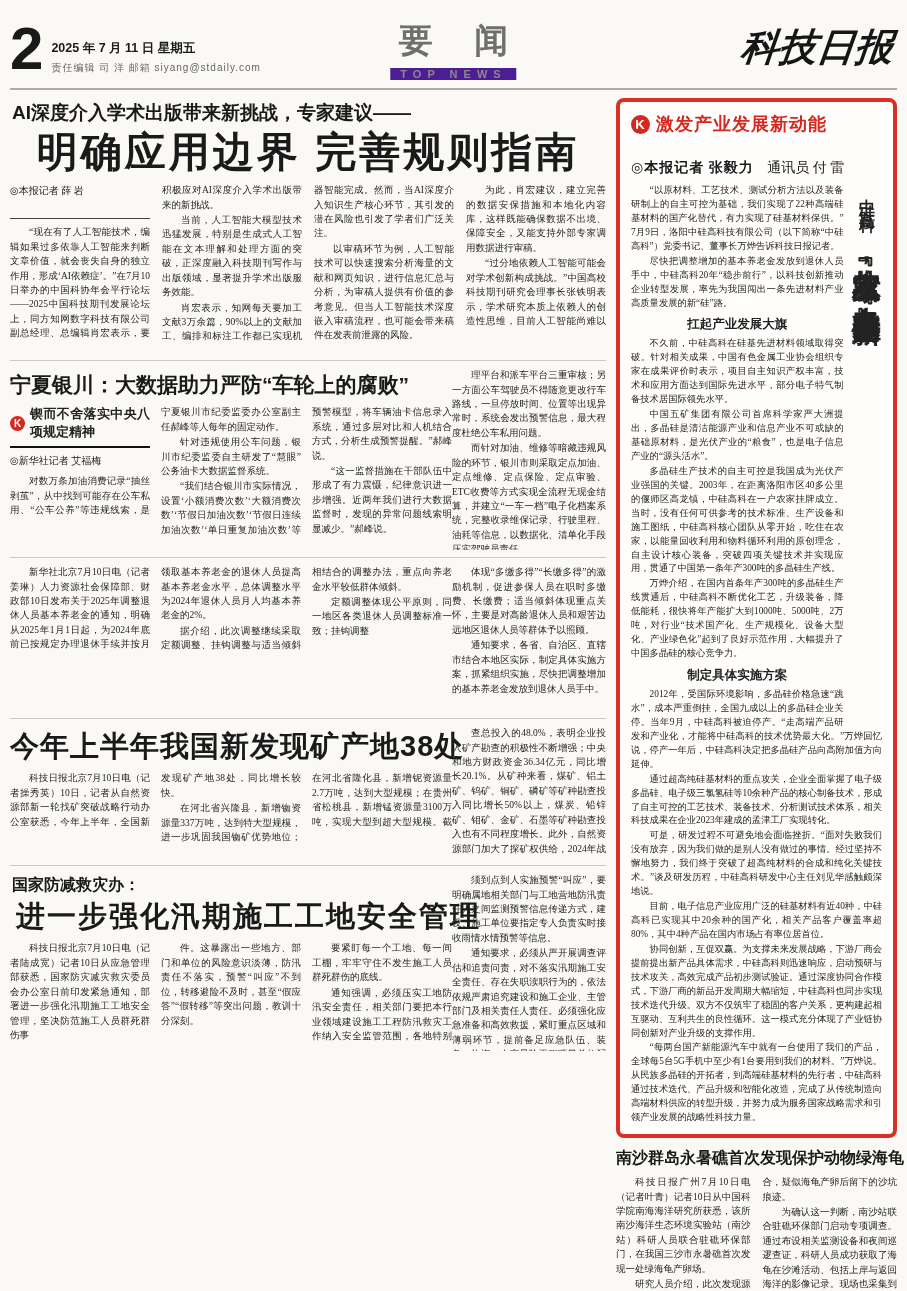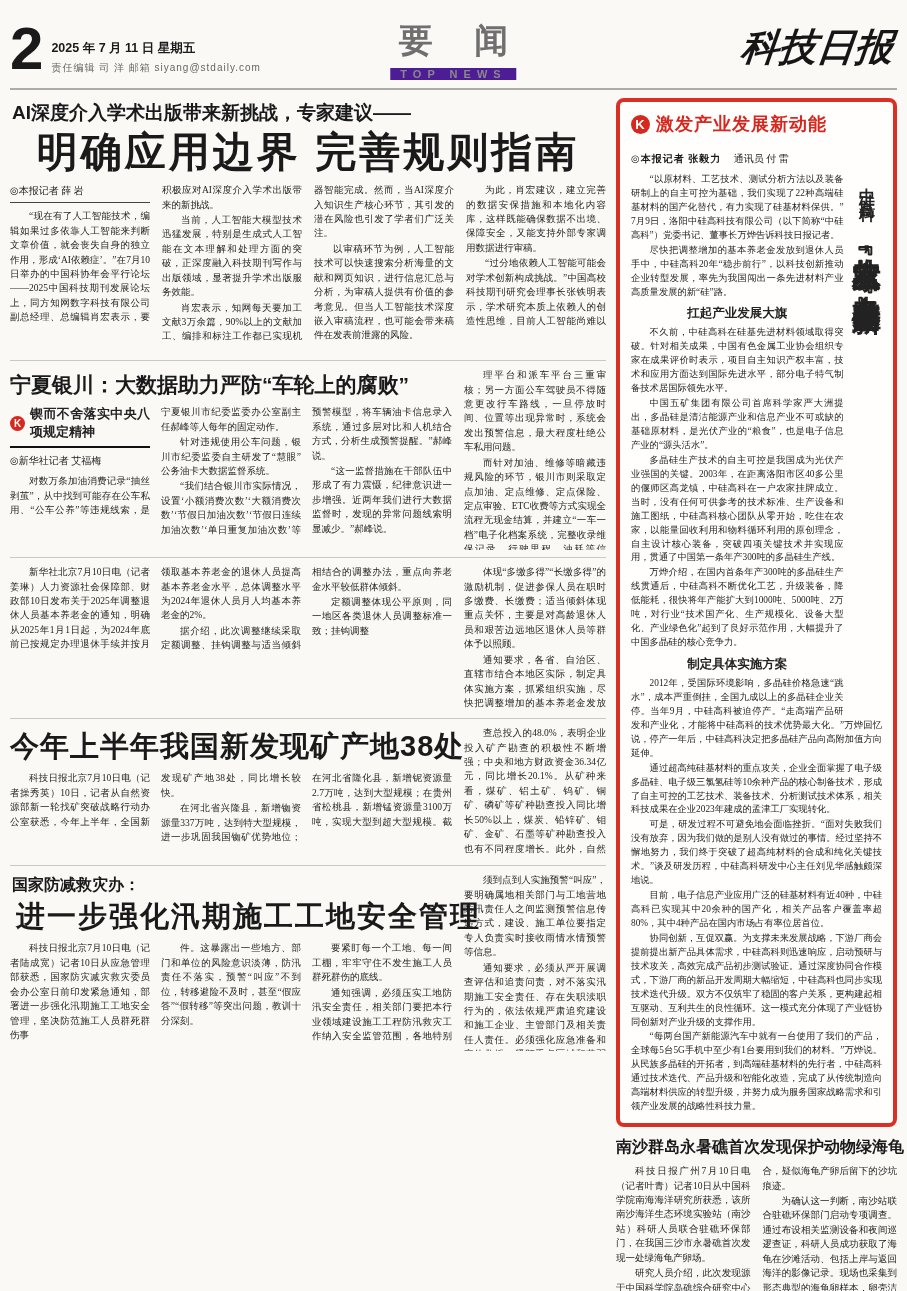--- a/index.html
+++ b/index.html
@@ -25,33 +25,33 @@
   
   .main{display:flex;gap:10px;margin-top:8px;}
   .left-col{width:596px;flex:none;}
   .right-col{flex:1;min-width:0;}
   .divider{border-top:1px solid #c9c9c9;margin:7px 0;}
 
   
   .body-text{font-size:9.5px;line-height:1.52;text-align:justify;color:#232323;}
   .body-text p{margin:0 0 1px 0;text-indent:2em;}
   .byline{font-size:10px;color:#222;margin:2px 0 6px 0;}
-  .byline-rule{border-bottom:1px solid #444;margin:0 0 6px 0;padding-bottom:4px;}
+  .byline-rule{border-bottom:1px solid #444;margin:0 0 6px 0;padding-bottom:20px;}
 
   .series-badge{display:flex;align-items:center;gap:5px;font:bold 13px "Liberation Sans",sans-serif;border-bottom:2px solid #111;padding-bottom:5px;margin-bottom:5px;}
   .k-icon{flex:none;width:15px;height:15px;border-radius:50%;background:#d6281e;color:#fff;
           font:bold 10px/15px "Liberation Sans",sans-serif;text-align:center;}
 
   
   .ai-kicker{font:bold 19px "Liberation Sans",sans-serif;margin:2px 0 4px 2px;}
   .ai-headline{font:bold 41px/1.1 "Liberation Sans",sans-serif;text-align:center;letter-spacing:3px;margin:2px 0 8px 0;}
   .ai-body{column-count:4;column-gap:12px;height:170px;overflow:hidden;}
 
   
-  .split{display:flex;gap:12px;}
+  .split{display:flex;}
   .split-left{width:442px;flex:none;}
   .split-right{flex:1;min-width:0;overflow:hidden;}
   .cols3{column-count:3;column-gap:11px;overflow:hidden;}
 
   .yc-headline{font:bold 21px/1.2 "Liberation Sans",sans-serif;margin:4px 0 8px 0;white-space:nowrap;}
   .yc-cols{height:138px;}
   .yc-side{height:182px;}
 
   .pension-headline{font:bold 23px/1.2 "Liberation Sans",sans-serif;margin:6px 0 8px 0;white-space:nowrap;letter-spacing:1px;}
   .pension-cols{height:104px;}
@@ -63,21 +63,21 @@
 
   .flood-kicker{font:bold 16px "Liberation Sans",sans-serif;margin:2px 0 4px 2px;}
   .flood-headline{font:bold 29px/1.15 "Liberation Sans",sans-serif;margin:0 0 8px 6px;white-space:nowrap;letter-spacing:2px;}
   .flood-cols{height:108px;}
   .flood-side{height:178px;}
 
   
   .red-box{border:4px solid #d93025;border-radius:8px;background:#fffefc;padding:10px 11px 8px 11px;margin-bottom:10px;}
   .silicon-kicker{display:flex;align-items:center;gap:6px;color:#d6281e;font:bold 18px "Liberation Sans",sans-serif;letter-spacing:1px;}
   .k-icon-lg{flex:none;width:19px;height:19px;border-radius:50%;background:#d6281e;color:#fff;font:bold 13px/19px "Liberation Sans",sans-serif;text-align:center;}
-  .silicon-byline{font-size:10px;margin:16px 0 7px 0;}
+  .silicon-byline{font-size:14px;margin:23px 0 7px 0;}
   .silicon-byline b{letter-spacing:1px;}
   .silicon-content{font-size:9.3px;line-height:1.5;text-align:justify;color:#232323;}
   .silicon-content p{margin:0 0 1px 0;text-indent:2em;}
   .vertical-block{float:right;height:528px;margin:2px 0 6px 8px;writing-mode:vertical-rl;text-orientation:upright;}
   .vt-prefix{font:bold 16px "Liberation Sans",sans-serif;letter-spacing:6px;padding-bottom:4px;margin-left:6px;}
   .vt-main{font:bold 29px/1.05 "Liberation Sans",sans-serif;letter-spacing:1px;}
   .sub-head{font:bold 12.5px "Liberation Sans",sans-serif;text-align:center;margin:6px 0 4px 0;text-indent:0;}
 
   
   .turtle-headline{font:bold 16px/1.25 "Liberation Sans",sans-serif;white-space:nowrap;margin:2px 0 7px 0;}

